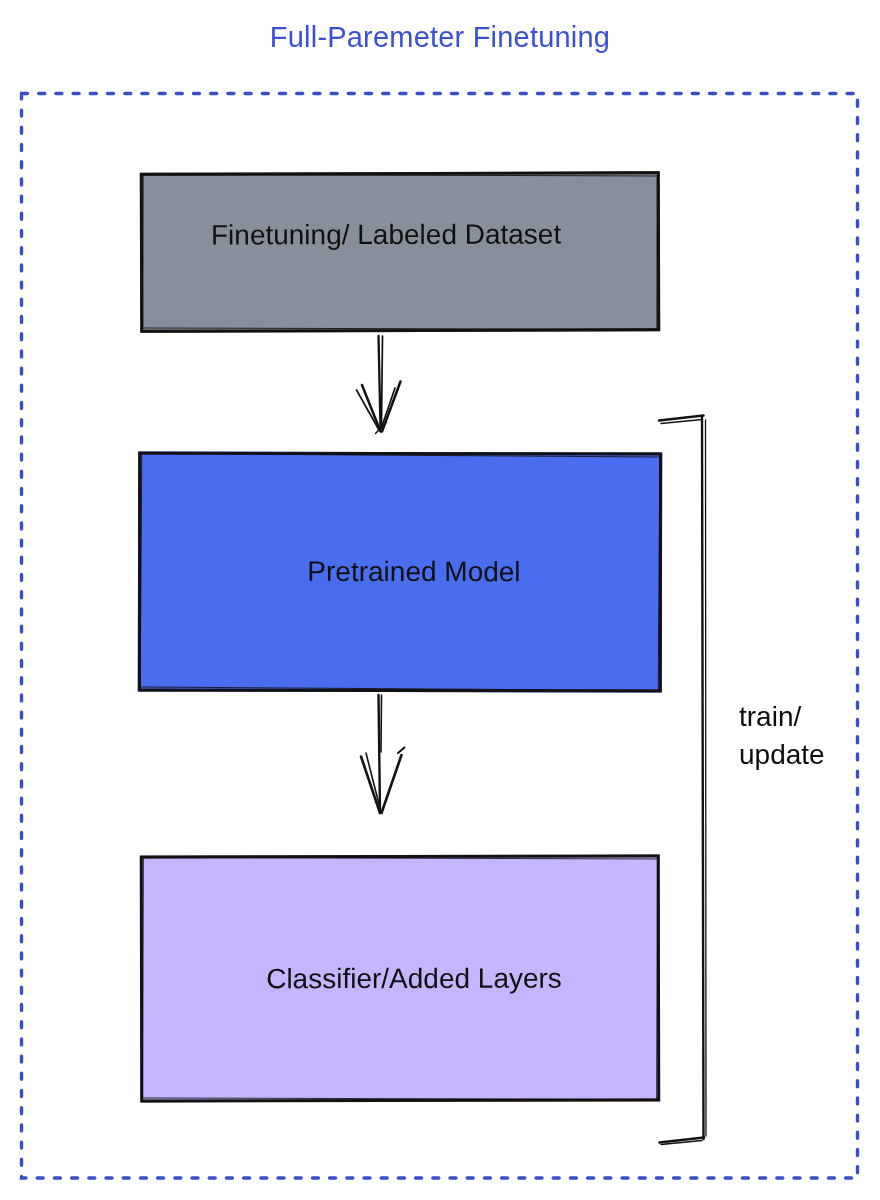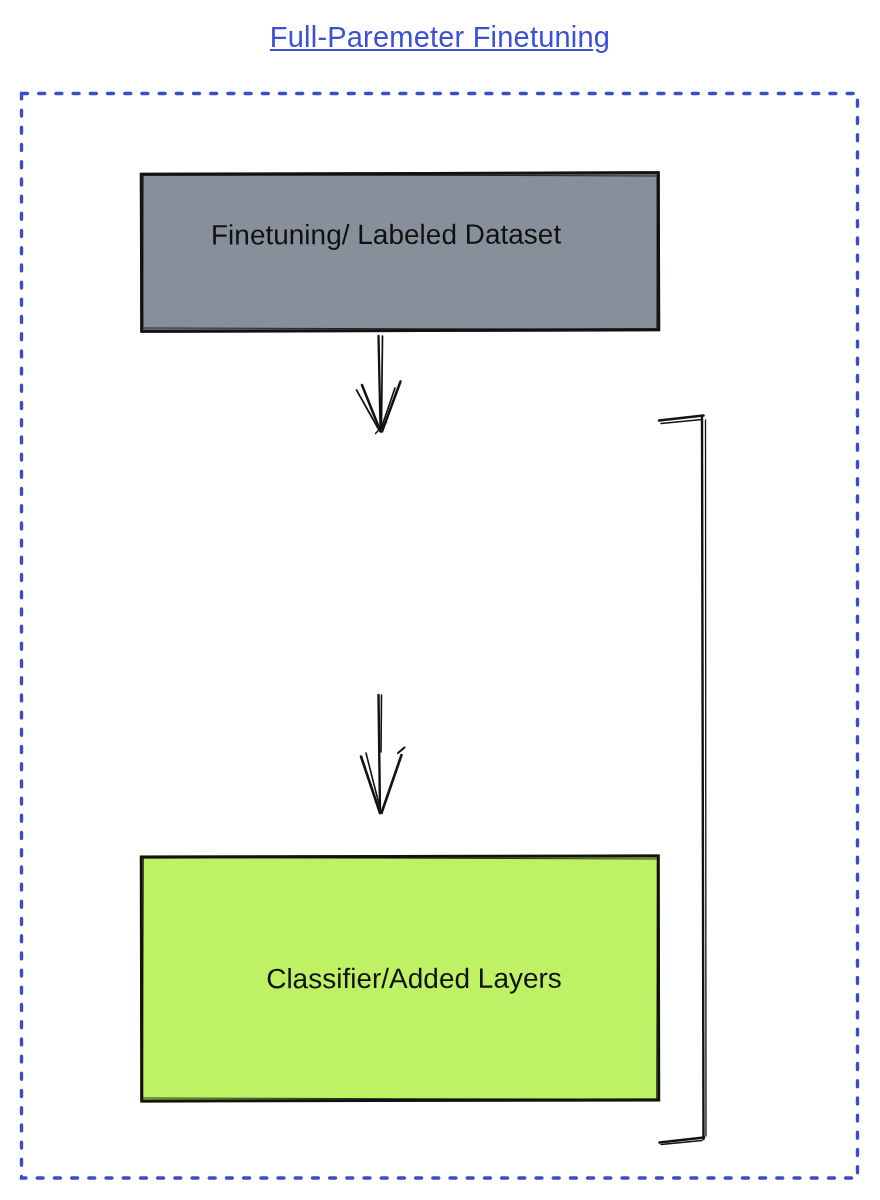--- a/index.html
+++ b/index.html
@@ -18,21 +18,20 @@
   .title {
     position: absolute;
     top: 21px;
     left: 0;
     width: 880px;
     text-align: center;
     font-size: 29px;
     font-weight: 500;
     letter-spacing: 0.2px;
     color: #3c50d4;
-    text-decoration: underline;
   }
   .overlay {
     position: absolute;
     top: 0;
     left: 0;
     width: 880px;
     height: 1200px;
     pointer-events: none;
   }
   .node {
@@ -137,19 +136,26 @@
       <path d="M705.5 420 L706 1136" stroke-width="1.3"></path>
       <path d="M704 1137.5 L659.5 1142.5" stroke-width="2.6"></path>
       <path d="M702 1140.5 L661 1144.5" stroke-width="1.4"></path>
     </g>
   </svg>
 
   <div class="node node-dataset" style="background-color: rgb(135, 144, 154);">
     <span class="node-label">Finetuning/ Labeled Dataset</span>
   </div>
 
+  <div class="node node-pretrained" style="background-color: rgb(74, 109, 240);">
+    <span class="node-label">Pretrained Model</span>
+  </div>
 
-  <div class="node node-classifier" style="background-color: #bef264;">
+  <div class="node node-classifier" style="background-color: #c4b5fd;">
     <span class="node-label">Classifier/Added Layers</span>
   </div>
 
+  <div class="bracket-label">
+    <div>train/</div>
+    <div>update</div>
+  </div>
 
 </div>
 
 </body></html>

